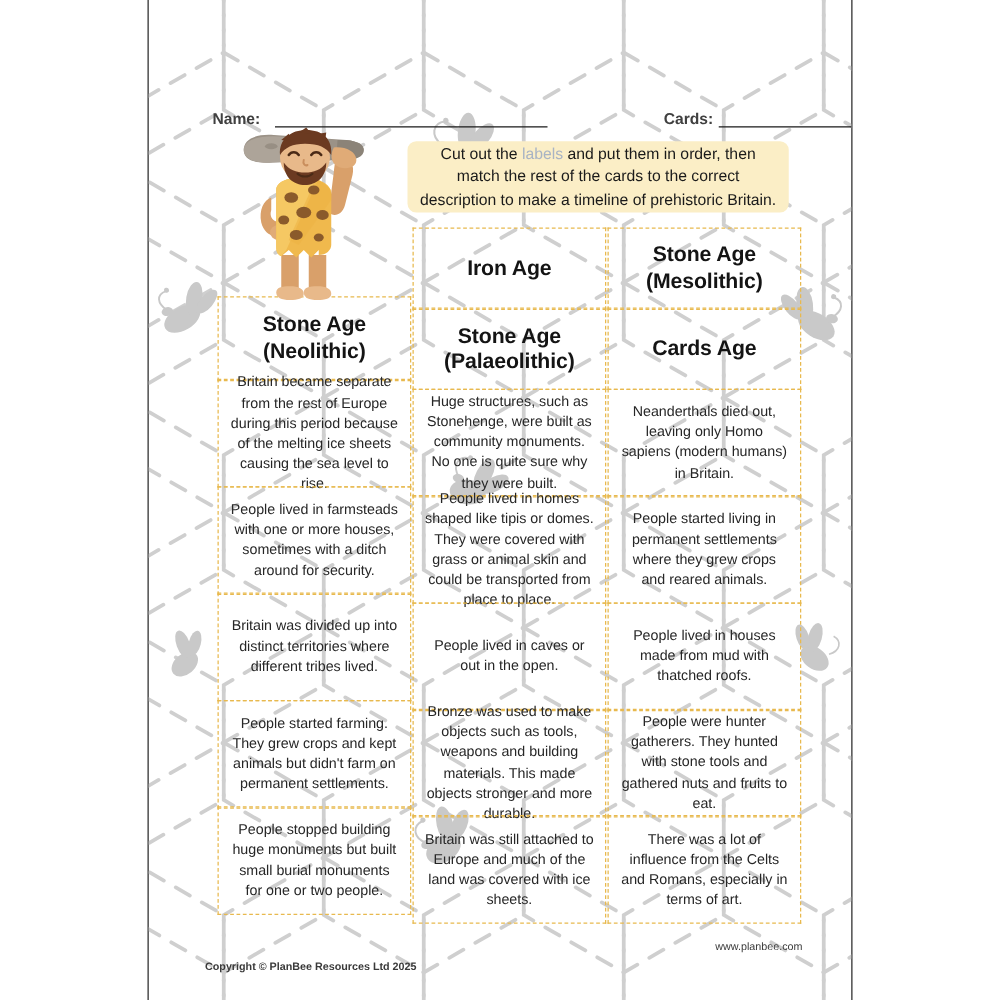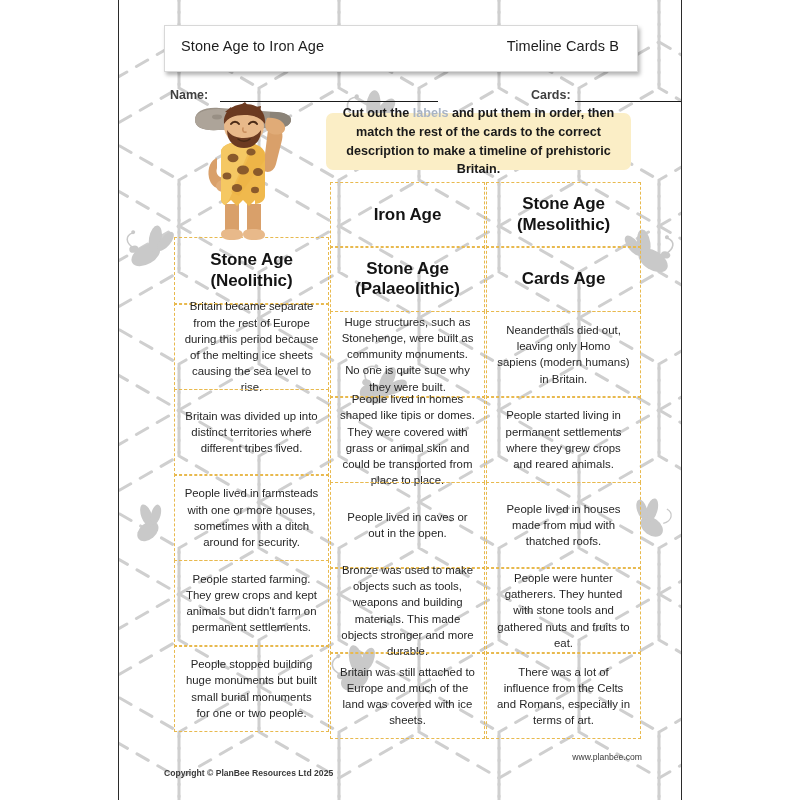--- a/index.html
+++ b/index.html
@@ -122,21 +122,20 @@
     display: flex;
     align-items: center;
     justify-content: center;
     text-align: center;
   }
   #callout .ctext {
     font-size: 12.6px;
     line-height: 1.48;
     color: #1a1a1a;
     padding: 16px 9px;
-    font-weight: bold;
   }
   #callout .ctext .hl { color: #a9b4c4; }
 
   
   #grid {
     position: absolute;
     left: 55px;
     top: 182px;
     width: 467px;
     z-index: 3;
@@ -348,24 +347,20 @@
 
   <svg class="bee" style="left:508px; top:494px; width:50px; height:50px; transform:rotate(26deg) scaleX(-1);" viewBox="0 0 100 100" xmlns="http://www.w3.org/2000/svg">
     <g fill="#c9c9c9">
       <ellipse cx="44" cy="64" rx="25" ry="17" transform="rotate(-10 44 64)"></ellipse>
       <ellipse cx="58" cy="34" rx="11" ry="24" transform="rotate(10 58 34)"></ellipse>
       <ellipse cx="76" cy="42" rx="10" ry="21" transform="rotate(44 76 42)"></ellipse>
     </g>
     <path d="M26 48 C12 36, 16 20, 32 19" fill="none" stroke="#c9c9c9" stroke-width="2.6"></path>
   </svg>
 
-  <div id="titlebar">
-    <div class="t-left">Stone Age to Iron Age</div>
-    <div class="t-right">Timeline Cards B</div>
-  </div>
 
   <div id="namerow">
     <span class="nlabel">Name:</span>
     <span class="nline"></span>
     <span class="dlabel">Cards:</span>
     <span class="dline"></span>
   </div>
 
   <svg id="caveman" viewBox="0 0 130 148" xmlns="http://www.w3.org/2000/svg">
 
@@ -430,24 +425,24 @@
 
   <div id="grid">
     <div class="col" id="col-left">
         <div class="card label">
           <div class="ltext">Stone Age<br><span>(Neolithic)</span></div>
         </div>
         <div class="card desc">
           <div class="dtext">Britain became separate from the rest of Europe during this period because of the melting ice sheets causing the sea level to rise.</div>
         </div>
         <div class="card desc">
+          <div class="dtext">People lived in farmsteads with one or more houses, sometimes with a ditch around for security.</div>
+        </div>
+        <div class="card desc">
           <div class="dtext">Britain was divided up into distinct territories where different tribes lived.</div>
-        </div>
-        <div class="card desc">
-          <div class="dtext">People lived in farmsteads with one or more houses, sometimes with a ditch around for security.</div>
         </div>
         <div class="card desc">
           <div class="dtext">People started farming. They grew crops and kept animals but didn't farm on permanent settlements.</div>
         </div>
         <div class="card desc">
           <div class="dtext">People stopped building huge monuments but built small burial monuments for one or two people.</div>
         </div>
       </div>
     <div class="col" id="col-mid">
         <div class="card label">

